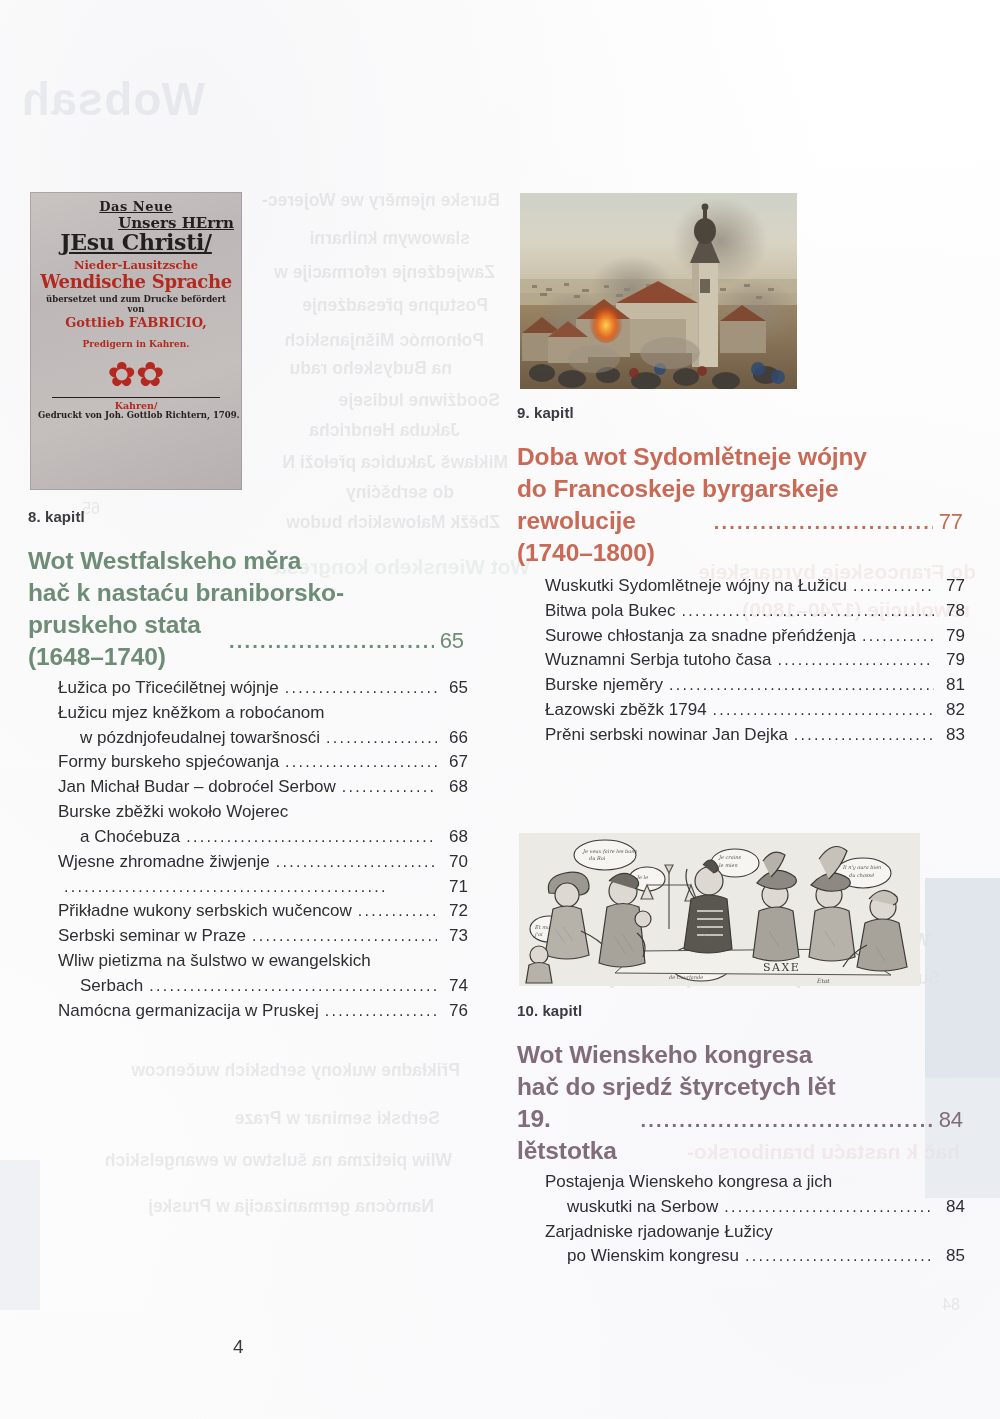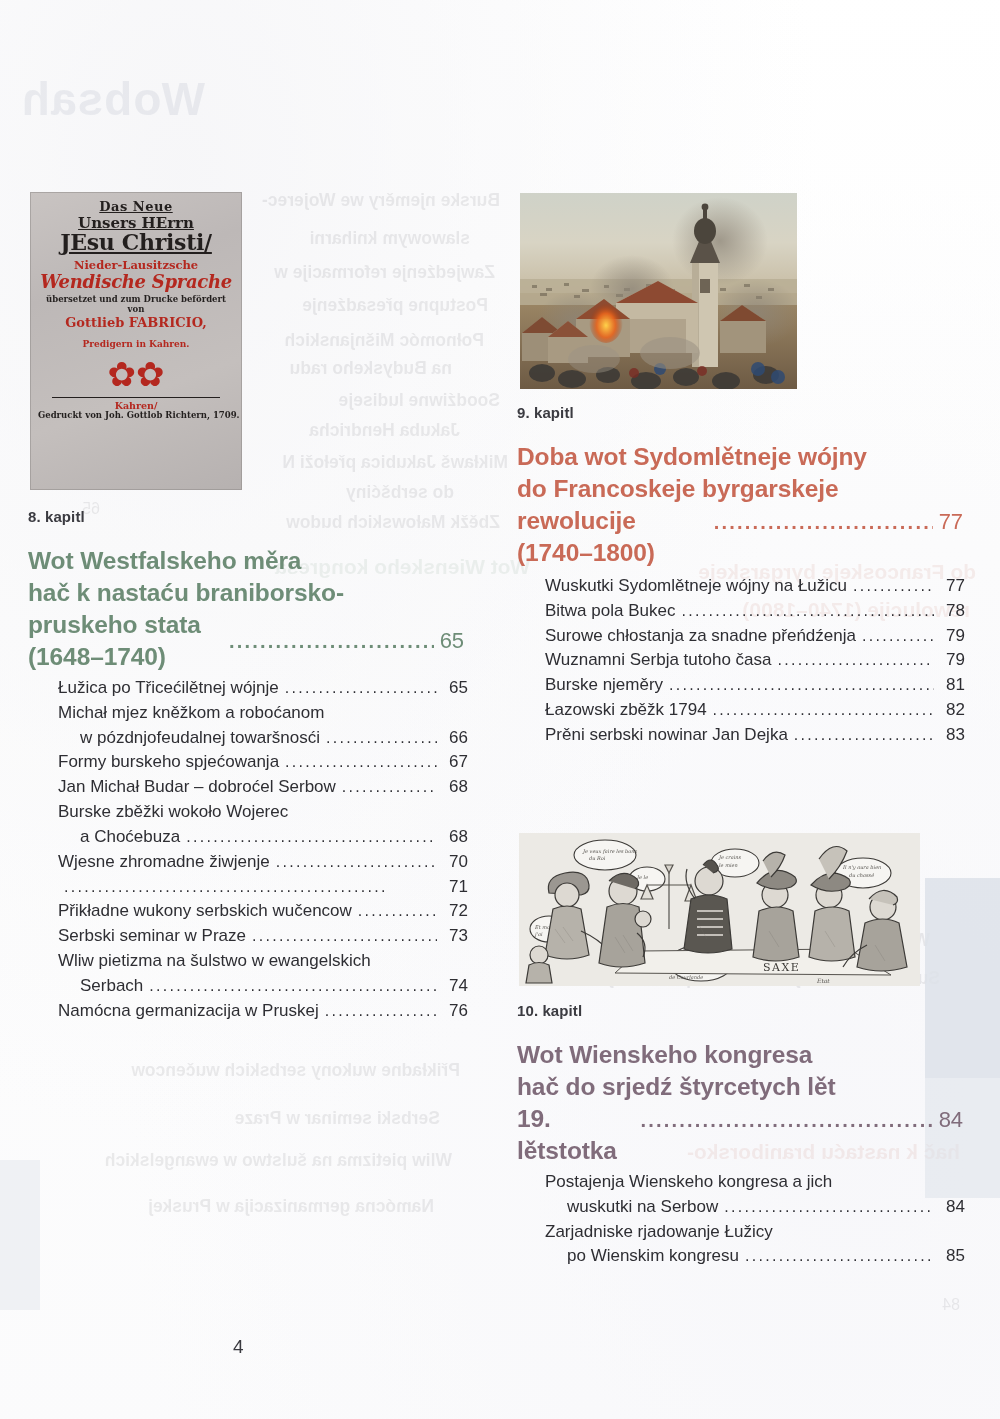--- a/index.html
+++ b/index.html
@@ -115,24 +115,24 @@
     padding: 6px 8px 4px 8px;
     text-align: center;
     box-sizing: border-box;
   }
   .tp-l { display:block; line-height:1.0; white-space:nowrap; }
   .tp-red   { color: #b4281f; font-weight: bold; }
   .tp-black { color: #231f1e; font-weight: bold; text-decoration: underline; }
   .tp-fr    { font-family: "DejaVu Serif", serif; font-weight: bold; font-style: normal; }
   .tp-t1 { font-size: 13px; letter-spacing: 0.5px; margin-top: 2px; }
   .tp-t2 { font-size: 33px; letter-spacing: -0.5px; margin-top: -1px; }
-  .tp-t3 { font-size: 15px; margin-top: 3px; }
+  .tp-t3 { font-size: 15px; margin-top: 3px; text-align: right; }
   .tp-t4 { font-size: 22px; margin-top: 0px; letter-spacing: -0.3px; }
   .tp-t5 { font-size: 11.5px; margin-top: 7px; }
-  .tp-t6 { font-size: 18px; margin-top: 1px; letter-spacing: -0.3px; font-style: italic; }
+  .tp-t6 { font-size: 18px; margin-top: 1px; letter-spacing: -0.3px; }
   .tp-t7 { font-size: 8.5px; margin-top: 4px; color:#231f1e; font-weight:bold; }
   .tp-t8 { font-size: 8.5px; margin-top: 2px; color:#231f1e; font-weight:bold; }
   .tp-t9 { font-size: 13px; margin-top: 2px; }
   .tp-t10{ font-size: 9px;  margin-top: 11px; }
   .tp-orn {
     margin: 5px auto 0 auto;
     width: 70px; height: 40px;
     color: #b4281f;
     font-size: 34px;
     line-height: 40px;
@@ -311,21 +311,21 @@
     <ul class="entry-list" style="position:absolute; top:676px; left:30px; width:410px;">
       <li class="entry">
           <span class="entry-row">
             <span class="entry-text">Łužica po Třicećilětnej wójnje</span>
             <span class="dots">................................................</span>
             <span class="entry-page">65</span>
           </span>
         </li>
       <li class="entry nodots">
           <span class="entry-row">
-            <span class="entry-text">Michał mjez kněžkom a roboćanom</span>
+            <span class="entry-text">Łužicu mjez kněžkom a roboćanom</span>
             <span class="dots">.....</span>
             <span class="entry-page"></span>
           </span>
         </li>
       <li class="entry">
           <span class="entry-row">
             <span class="entry-text indent">w pózdnjofeudalnej towaršnosći</span>
             <span class="dots">................................................</span>
             <span class="entry-page">66</span>
           </span>

